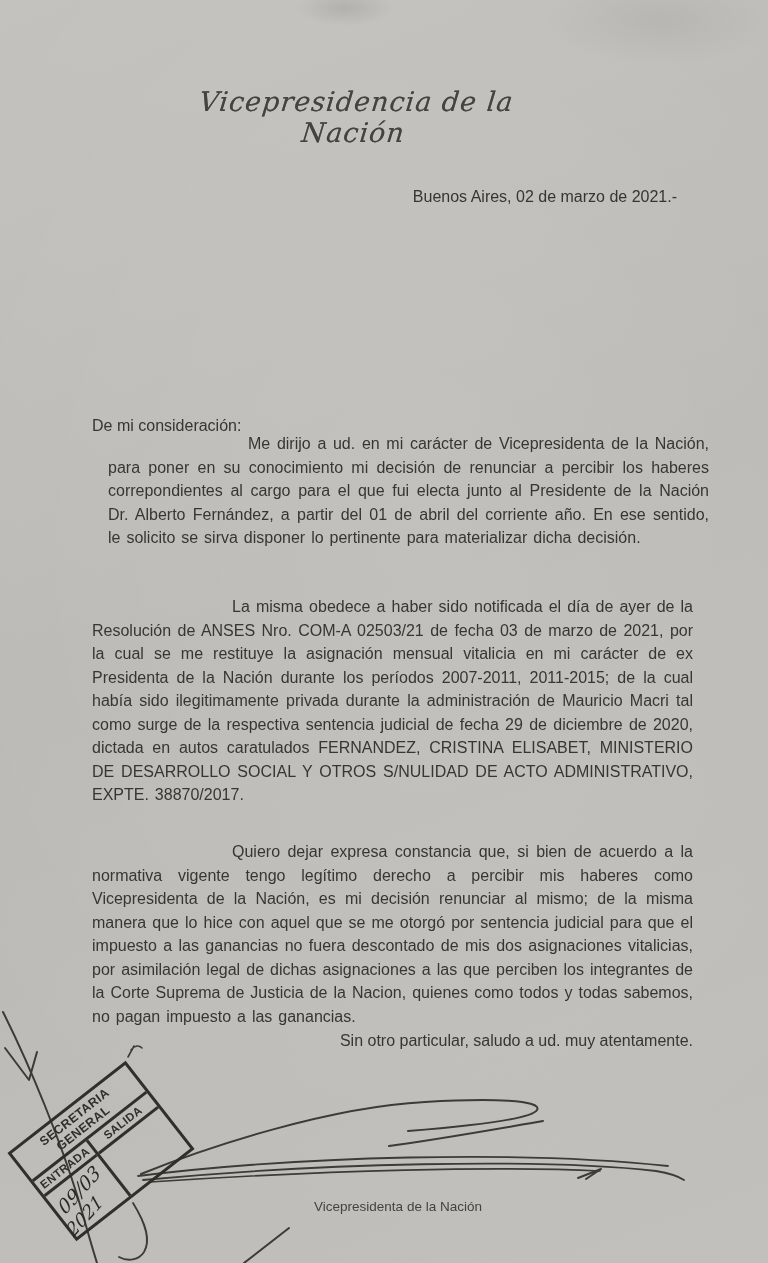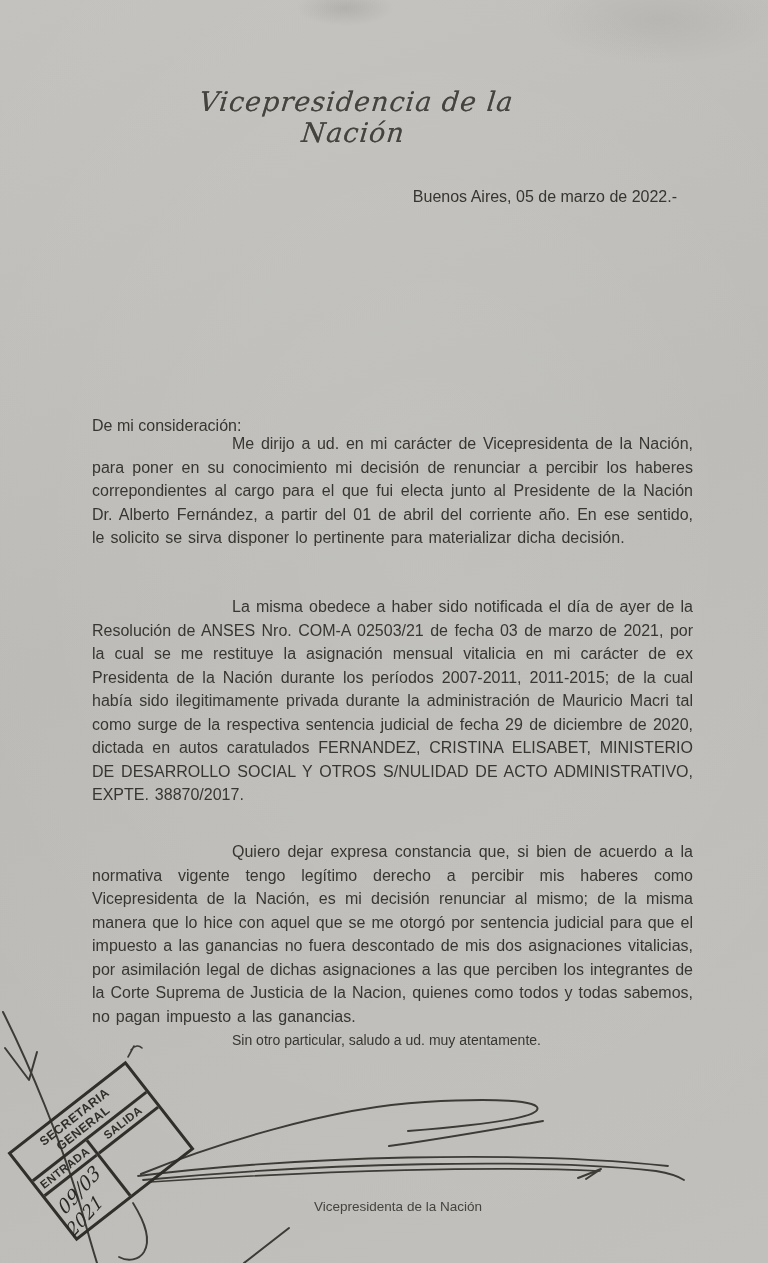--- a/index.html
+++ b/index.html
@@ -21,23 +21,23 @@
     text-shadow:0 0 .6px rgba(60,58,52,.55);}
   .date{position:absolute;top:188px;right:91px;font-size:16px;color:var(--ink);}
   .recipient{position:absolute;top:268px;left:92px;font-weight:700;font-size:16px;
     line-height:22px;letter-spacing:.2px;color:#33312c;}
   .sd-row{display:flex;justify-content:space-between;width:178px;
     border-bottom:2px solid #3a3833;padding-bottom:1px;margin-top:2px;}
   .salutation{position:absolute;top:390px;left:92px;font-size:16px;margin-top:27px;}
   .body-par{position:absolute;left:92px;width:601px;font-size:16px;line-height:23.5px;
     text-align:justify;text-align-last:left;text-indent:140px;color:#383630;
     word-spacing:1.5px;}
-  .p1{top:432px;} .p2{top:578px;margin-top:17px;} .p3{top:840px;}
-  .closing{position:absolute;top:1032px;left:92px;width:601px;font-size:14px;
-    text-indent:140px;color:#383630;}
+  .p1{top:432px;margin-left:16px;} .p2{top:578px;margin-top:17px;} .p3{top:840px;}
+  .closing{position:absolute;top:1032px;left:92px;width:601px;font-size:16px;
+    text-indent:140px;color:#383630;text-align:right;}
   .signer{position:absolute;top:1198px;left:248px;width:300px;text-align:center;
     font-size:13.5px;line-height:17px;color:#45433d;}
   
   .stamp{position:absolute;left:26px;top:1095px;width:150px;height:112px;
     transform:rotate(-38deg);color:var(--stamp);opacity:.95;}
   .stamp .box{position:absolute;inset:0;border:3px solid var(--stamp);
     display:flex;flex-direction:column;}
   .stamp-header{border-bottom:3px solid var(--stamp);text-align:center;
     font-weight:700;font-size:12.5px;letter-spacing:.4px;padding:3px 0 2px;}
   .stamp-cols{display:flex;flex:1;}
@@ -53,21 +53,21 @@
   .hand .yr{display:block;font-size:18px;margin-left:-8px;margin-top:4px;}
   svg.overlay{position:absolute;left:0;top:0;pointer-events:none;}
 </style>
 </head>
 <body>
 
 <div class="paper">
 
   <div class="letterhead">Vicepresidencia de la Nación</div>
 
-  <div class="date">Buenos Aires, 05 de marzo de 2022.-</div>
+  <div class="date">Buenos Aires, 02 de marzo de 2021.-</div>
 
 
   <div class="salutation">De mi consideración:</div>
 
   <div class="body-par p1">Me dirijo a ud. en mi carácter de Vicepresidenta de la Nación, para poner en su conocimiento mi decisión de renunciar a percibir los haberes correpondientes al cargo para el que fui electa junto al Presidente de la Nación Dr. Alberto Fernández, a partir del 01 de abril del corriente año. En ese sentido, le solicito se sirva disponer lo pertinente para materializar dicha decisión.</div>
   <div class="body-par p2">La misma obedece a haber sido notificada el día de ayer de la Resolución de ANSES Nro. COM-A 02503/21 de fecha 03 de marzo de 2021, por la cual se me restituye la asignación mensual vitalicia en mi carácter de ex Presidenta de la Nación durante los períodos 2007-2011, 2011-2015; de la cual había sido ilegitimamente privada durante la administración de Mauricio Macri tal como surge de la respectiva sentencia judicial de fecha 29 de diciembre de 2020, dictada en autos caratulados FERNANDEZ, CRISTINA ELISABET, MINISTERIO DE DESARROLLO SOCIAL Y OTROS S/NULIDAD DE ACTO ADMINISTRATIVO, EXPTE. 38870/2017.</div>
   <div class="body-par p3">Quiero dejar expresa constancia que, si bien de acuerdo a la normativa vigente tengo legítimo derecho a percibir mis haberes como Vicepresidenta de la Nación, es mi decisión renunciar al mismo; de la misma manera que lo hice con aquel que se me otorgó por sentencia judicial para que el impuesto a las ganancias no fuera descontado de mis dos asignaciones vitalicias, por asimilación legal de dichas asignaciones a las que perciben los integrantes de la Corte Suprema de Justicia de la Nacion, quienes como todos y todas sabemos, no pagan impuesto a las ganancias.</div>
 
   <div class="closing">Sin otro particular, saludo a ud. muy atentamente.</div>
 

